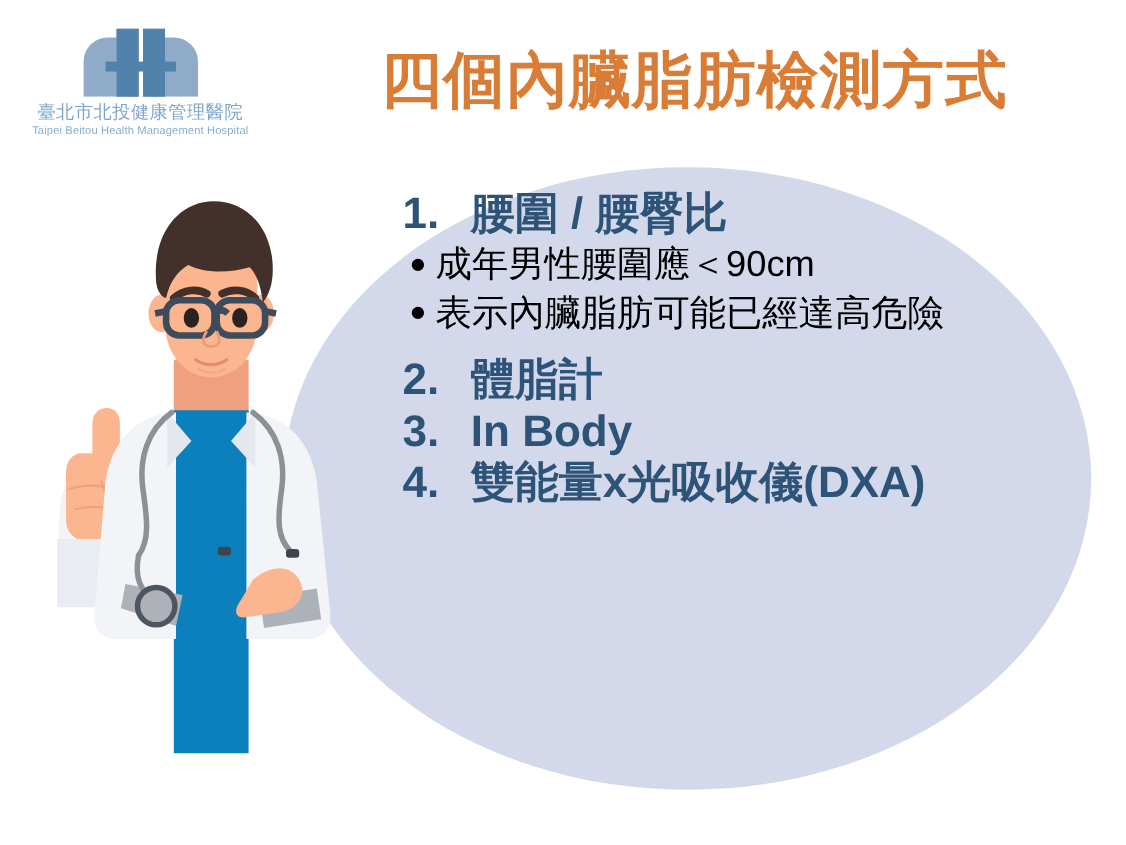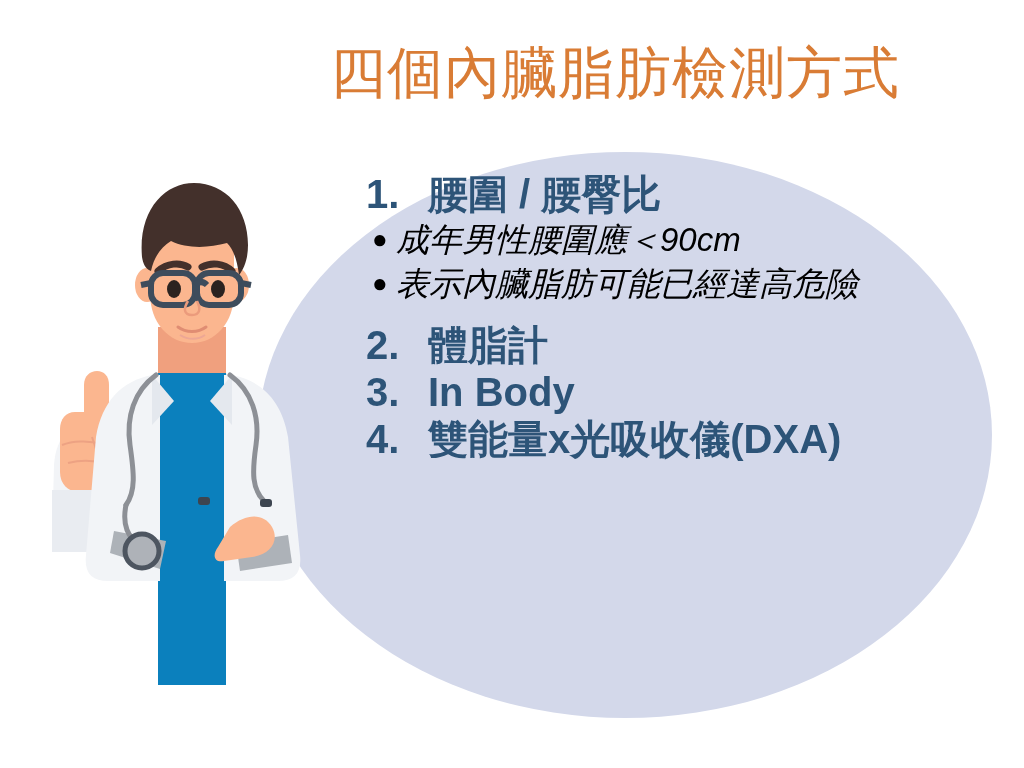--- a/index.html
+++ b/index.html
@@ -55,26 +55,26 @@
     font-size: 10.2px;
     letter-spacing: 0.1px;
     margin-top: 1px;
     white-space: nowrap;
     font-family: "Liberation Sans", "DejaVu Sans", sans-serif;
   }
 
   
   #title {
     position: absolute;
-    left: 330px;
+    left: 346px;
     top: 36px;
     width: 620px;
     color: #d97c35;
     font-size: 56px;
-    font-weight: normal;
+    font-weight: bold;
     letter-spacing: 1px;
     white-space: nowrap;
     z-index: 6;
     font-family: "Liberation Sans", "DejaVu Sans", sans-serif;
   }
 
   
   #content {
     position: absolute;
     left: 366px;
@@ -113,39 +113,52 @@
   .sub-item .dot {
     flex: 0 0 30px;
     width: 30px;
     font-size: 26px;
     line-height: 1.55;
     text-align: left;
     padding-left: 6px;
     box-sizing: border-box;
   }
   .sub-item .sub-lines { flex: 1 1 auto; }
-  .sub-line { display: block; white-space: nowrap; font-style: italic; }
+  .sub-line { display: block; white-space: nowrap; }
 
   .gap-2 { height: 10px; }
 
   
   #doctor {
     position: absolute;
     left: 30px;
     top: 175px;
     z-index: 4;
   }
 </style>
 </head>
 <body>
 
 <div id="slide">
 
   <div id="bg-ellipse"></div>
 
+  <div id="logo">
+    <svg id="logo-mark" width="112" height="62" viewBox="0 0 112 62">
+      <path d="M4 30 a22 22 0 0 1 22-22 h8 v54 h-30 z" fill="#8fabc7"></path>
+      <path d="M108 30 a22 22 0 0 0 -22 -22 h-8 v54 h30 z" fill="#8fabc7"></path>
+      <rect x="34" y="0" width="20" height="62" fill="#5082ac"></rect>
+      <rect x="58" y="0" width="20" height="62" fill="#5082ac"></rect>
+      <rect x="24" y="30" width="64" height="9" fill="#5082ac"></rect>
+      <rect x="34" y="0" width="20" height="62" fill="#5082ac"></rect>
+      <rect x="58" y="0" width="20" height="62" fill="#5082ac"></rect>
+    </svg>
+    <span id="logo-zh">臺北市北投健康管理醫院</span>
+    <span id="logo-en">Taipei Beitou Health Management Hospital</span>
+  </div>
 
   <div id="title">四個內臟脂肪檢測方式</div>
 
   <svg id="doctor" width="340" height="510" viewBox="0 0 340 510">
 
     <g>
       <path d="M24 290 c2 -30 18 -44 44 -44 l34 0 c22 0 32 16 32 38 l0 80 -112 0 z" fill="#f2f4f7"></path>
     </g>
 
     <g>

